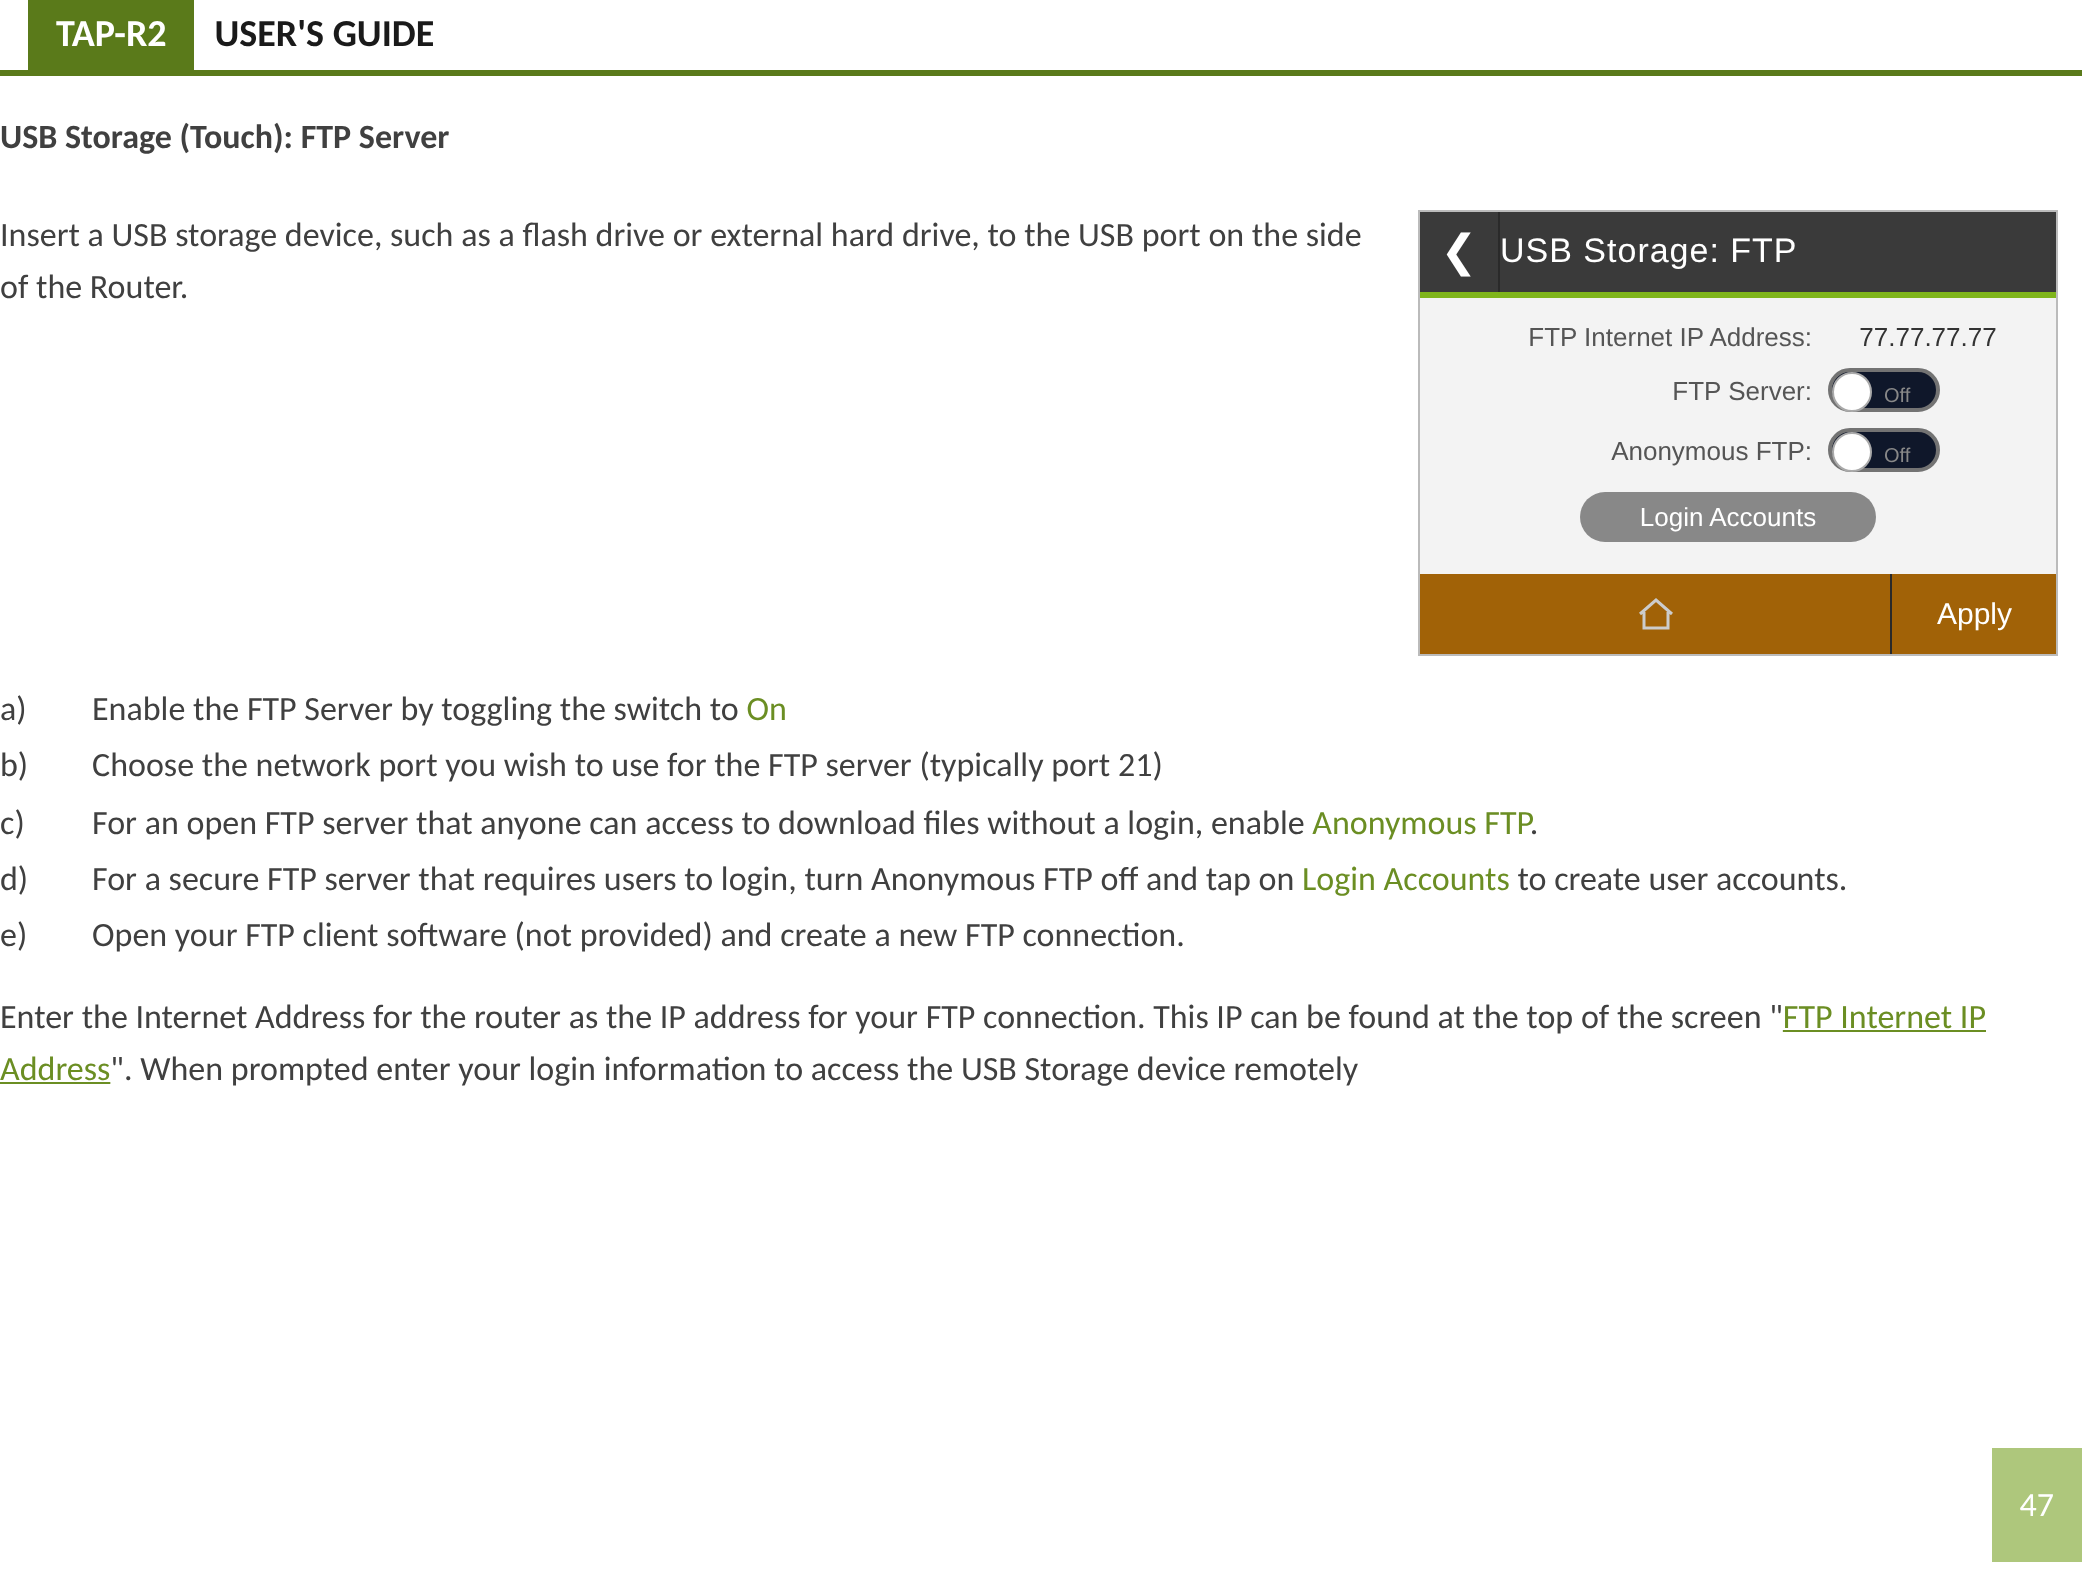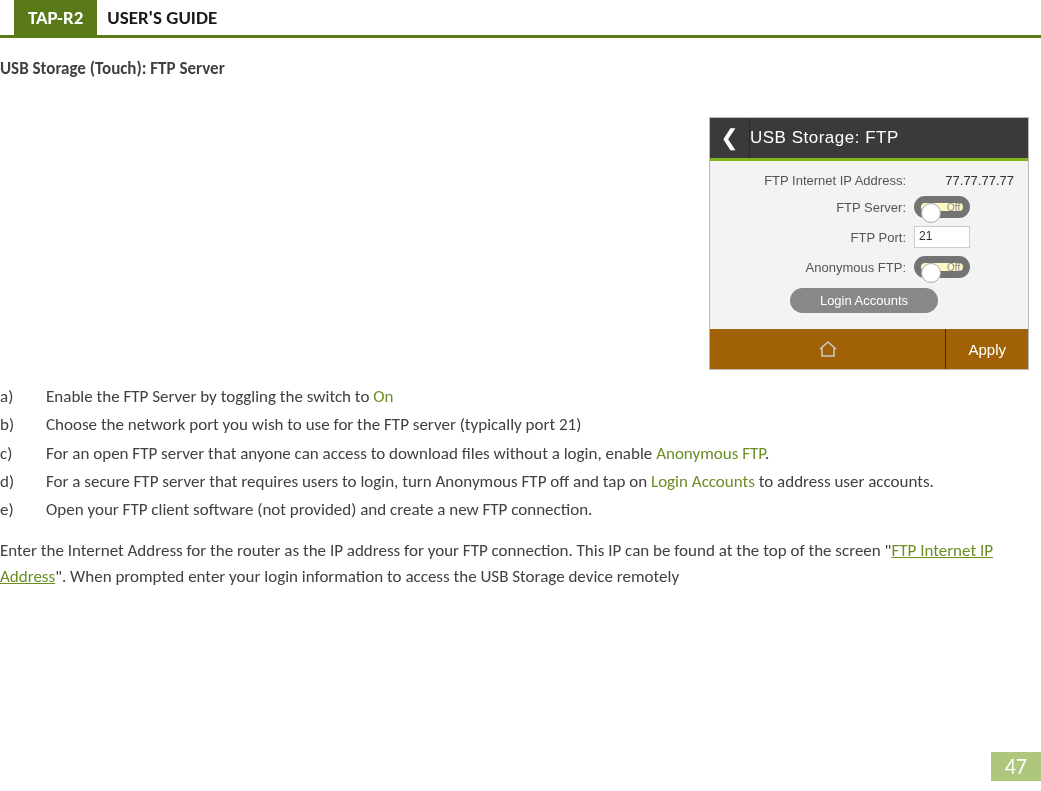--- a/index.html
+++ b/index.html
@@ -31,21 +31,21 @@
       padding: 6px 10px;
       color: #1a1a1a;
     }
     .content {
       padding: 0 12px 0 0;
     }
     .section-title {
       font-weight: bold;
       font-size: 17px;
       color: #404040;
-      margin-bottom: 38px;
+      margin-bottom: 26px;
     }
     .body-text {
       font-size: 17px;
       line-height: 1.55;
       color: #404040;
     }
     p.body-text { margin-bottom: 14px; }
     .text-col {
       float: left;
       width: 690px;
@@ -109,28 +109,28 @@
     .phone-body { background: #f3f3f3; padding: 8px 14px 12px 4px; }
     .prow {
       display: flex;
       align-items: center;
       justify-content: flex-end;
       padding: 4px 0;
       font-size: 13px;
       color: #555;
     }
     .plabel { text-align: right; flex:1; padding-right:8px;}
-    .pval-text { color:#333; width:100px; text-align:right; font-size:13px;}
+    .pval-text { color:#333; width:100px; text-align:center; font-size:13px;}
     .toggle {
       width: 56px; height: 22px;
       border-radius: 11px;
-      background: #fef9c3;
-      border:7px solid #737373;
+      background: #0f172a;
+      border:2px solid #737373;
       position: relative;
-      display:flex; align-items:center;
+      display:flex; align-items:flex-end;
     }
     .toggle-knob {
       width: 20px; height: 20px; border-radius: 50%;
       background: #fff; border:1px solid #aaa;
       position:absolute; left:0px; top:0px;
     }
     .toggle-text { font-size:10px; color:#888; margin-left:26px;}
     .pinput {
       width: 56px; height:22px;
       background:#fff; border:1px solid #ccc;
@@ -156,22 +156,22 @@
     .apply {
       color:#fff; padding:0 22px; height:100%;
       display:flex; align-items:center; font-size:15px; font-weight:300;
       border-left:1px solid #2a2a2a;
     }
     .page-num {
       position:absolute;
       right:0; bottom:10px;
       background:#aec77c;
       color:#fff;
-      font-size:22px;
-      padding:1px 14px;
+      font-size:17px;
+      padding:18px 14px;
       text-align:right;
     }
   </style>
 </head>
 <body>
 
 <div class="header">
   <div class="header-badge">TAP-R2</div>
   <div class="header-title">USER'S GUIDE</div>
 </div>
@@ -194,26 +194,20 @@
       <div class="prow">
         <div class="plabel">FTP Server:</div>
         <div style="width:100px;text-align:left;">
           <div class="toggle">
             <div class="toggle-knob"></div>
             <span class="toggle-text">Off</span>
           </div>
         </div>
       </div>
       <div class="prow">
-        <div class="plabel">FTP Port:</div>
-        <div style="width:100px;text-align:left;">
-          <div class="pinput">21</div>
-        </div>
-      </div>
-      <div class="prow">
         <div class="plabel">Anonymous FTP:</div>
         <div style="width:100px;text-align:left;">
           <div class="toggle">
             <div class="toggle-knob"></div>
             <span class="toggle-text">Off</span>
           </div>
         </div>
       </div>
       <div class="login-btn-row">
         <div class="login-btn">Login Accounts</div>
@@ -223,39 +217,40 @@
       <div class="home-icon">
         <svg width="20" height="18" viewBox="0 0 20 18">
             <path d="M2 9 L10 2 L18 9 M4 8 V16 H16 V8" fill="none" stroke="#ccc" stroke-width="1.5"></path>
           </svg>
       </div>
       <div class="apply">Apply</div>
     </div>
   </div>
 
   <div class="text-col">
+    <p class="body-text">Insert a USB storage device, such as a flash drive or external hard drive, to the USB port on the side of the Router.</p>
   </div>
   <div class="clear"></div>
 
   <div class="list">
     <div class="list-row">
       <div class="list-label">a)</div>
       <div class="list-body"><span>Enable the FTP Server by toggling the switch to </span><span class="olive">On</span></div>
     </div>
     <div class="list-row">
       <div class="list-label">b)</div>
       <div class="list-body">Choose the network port you wish to use for the FTP server (typically port 21)</div>
     </div>
     <div class="list-row">
       <div class="list-label">c)</div>
       <div class="list-body"><span>For an open FTP server that anyone can access to download files without a login, enable </span><span class="olive">Anonymous FTP</span><span>.</span></div>
     </div>
     <div class="list-row">
       <div class="list-label">d)</div>
-      <div class="list-body"><span>For a secure FTP server that requires users to login, turn Anonymous FTP off and tap on </span><span class="olive">Login Accounts</span><span> to address user accounts.</span></div>
+      <div class="list-body"><span>For a secure FTP server that requires users to login, turn Anonymous FTP off and tap on </span><span class="olive">Login Accounts</span><span> to create user accounts.</span></div>
     </div>
     <div class="list-row">
       <div class="list-label">e)</div>
       <div class="list-body">Open your FTP client software (not provided) and create a new FTP connection.</div>
     </div>
   </div>
 
   <p class="body-text"><span>Enter the Internet Address for the router as the IP address for your FTP connection.  This IP can be found at the top of the screen "</span><span class="olive-under">FTP Internet IP Address</span><span>".  When prompted enter your login information to access the USB Storage device remotely</span></p>
 
 </div>

